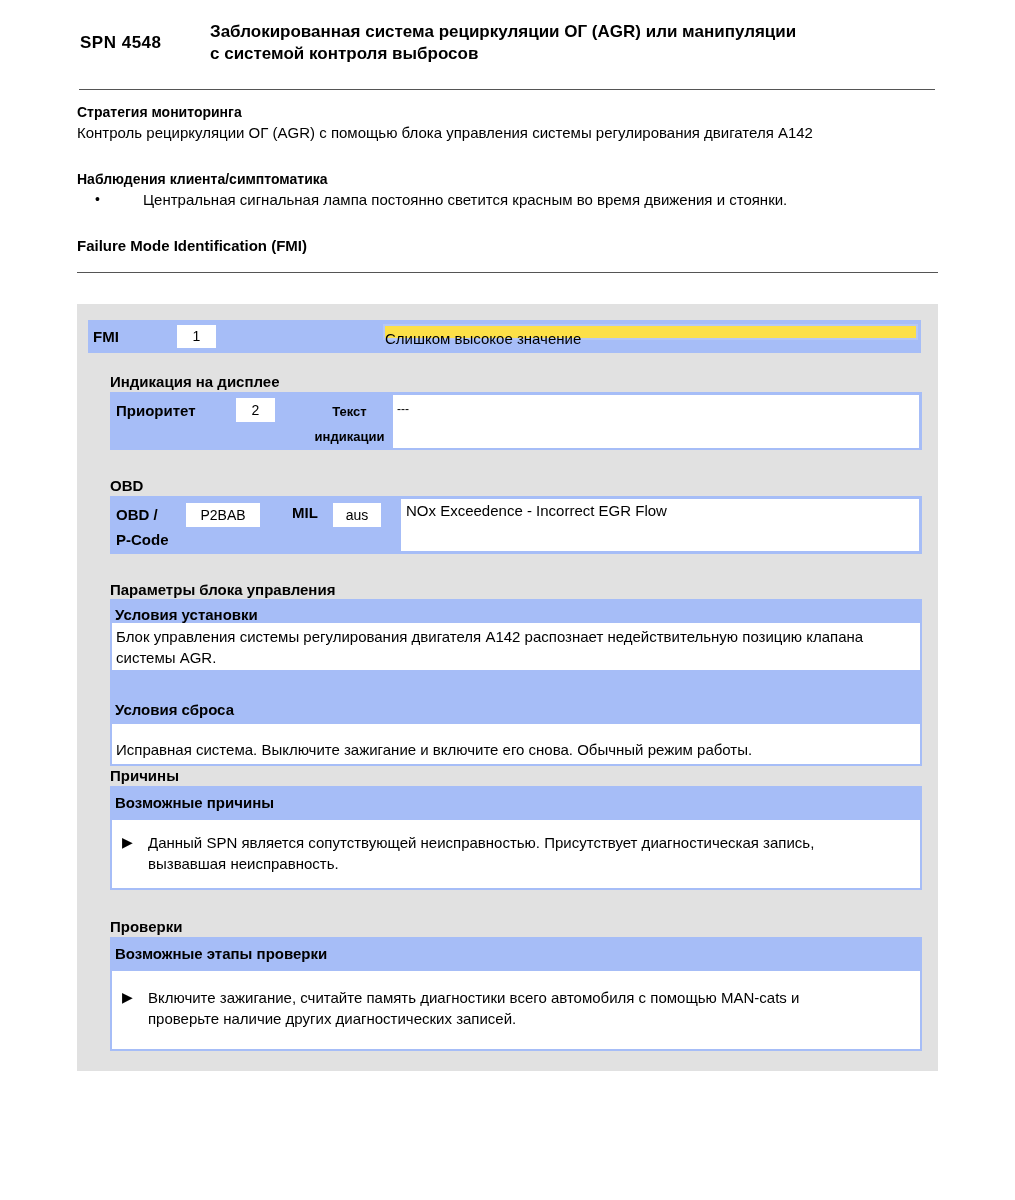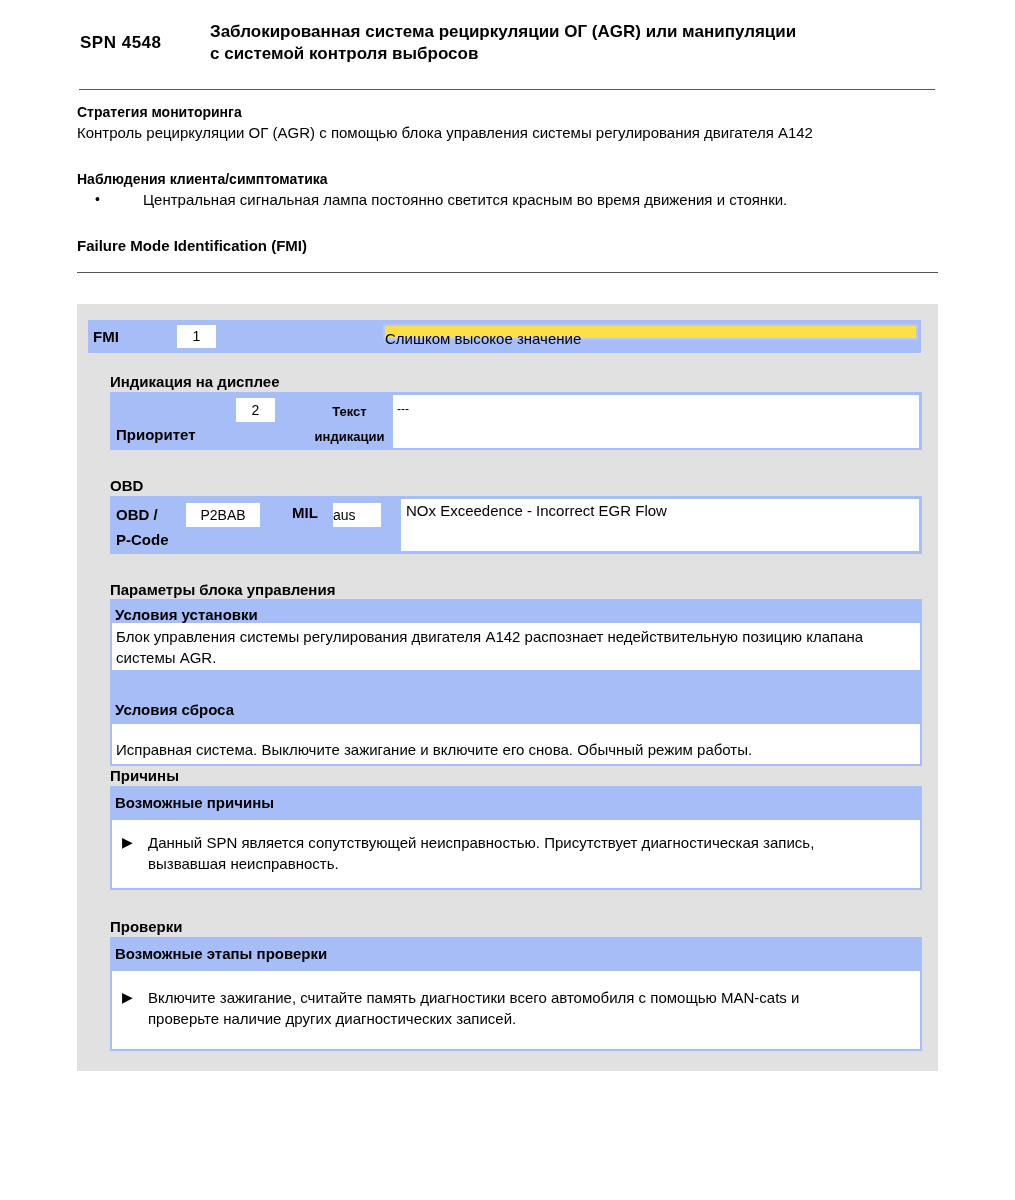--- a/index.html
+++ b/index.html
@@ -22,31 +22,31 @@
 
     .fmi-row { left: 88px; top: 320px; width: 833px; height: 33px; }
     .fmi-label { left: 93px; top: 328px; font-size: 15px; font-weight: bold; }
     .fmi-box { left: 177px; top: 325px; width: 39px; height: 23px; font-size: 14px; text-align: center; line-height: 23px; }
     .fmi-desc { left: 383px; top: 324px; width: 535px; height: 16px; background: #fde047; font-size: 15px; text-align: left; line-height: 25px; border: 2px solid #b7c8f3; box-sizing: border-box; }
 
     .sub-heading { font-size: 15px; font-weight: bold; }
 
     .ind-box { left: 110px; top: 392px; width: 812px; height: 58px; }
     .ind-white { left: 393px; top: 395px; width: 526px; height: 53px; }
-    .ind-prio-label { left: 116px; top: 402px; font-size: 15px; font-weight: bold; margin-top: 24px; }
+    .ind-prio-label { left: 116px; top: 402px; font-size: 15px; font-weight: bold; }
     .ind-prio-box { left: 236px; top: 398px; width: 39px; height: 24px; font-size: 14px; text-align: center; line-height: 24px; }
     .ind-text-label { left: 312px; top: 399px; width: 75px; font-size: 13px; font-weight: bold; text-align: center; line-height: 25px; }
     .ind-text-val { left: 397px; top: 402px; font-size: 12px; }
 
     .obd-box { left: 110px; top: 496px; width: 812px; height: 58px; }
     .obd-white { left: 401px; top: 499px; width: 518px; height: 52px; }
     .obd-label { left: 116px; top: 502px; font-size: 15px; font-weight: bold; line-height: 25px; }
     .obd-code { left: 186px; top: 503px; width: 74px; height: 24px; font-size: 14px; text-align: center; line-height: 24px; }
     .mil-label { left: 292px; top: 504px; font-size: 15px; font-weight: bold; }
-    .mil-box { left: 333px; top: 503px; width: 48px; height: 24px; font-size: 14px; text-align: left; line-height: 24px; }
+    .mil-box { left: 333px; top: 503px; width: 48px; height: 24px; font-size: 14px; text-align: center; line-height: 24px; }
     .obd-desc { left: 406px; top: 502px; font-size: 15px; }
 
     .params-block { left: 110px; top: 599px; width: 812px; }
     .row-head { height: 24px; line-height: 32px; padding-left: 5px; font-size: 15px; font-weight: bold; }
     .row-body { background: #fff; margin: 0 2px; padding: 3px 4px 5px 4px; font-size: 15px; line-height: 21px; }
     .block-bottom { height: 2px; }
 
     .list-row { display: flex; align-items: flex-start; }
     .tri { width: 26px; padding-left: 6px; font-size: 14px; line-height: 20px; }
   </style>

